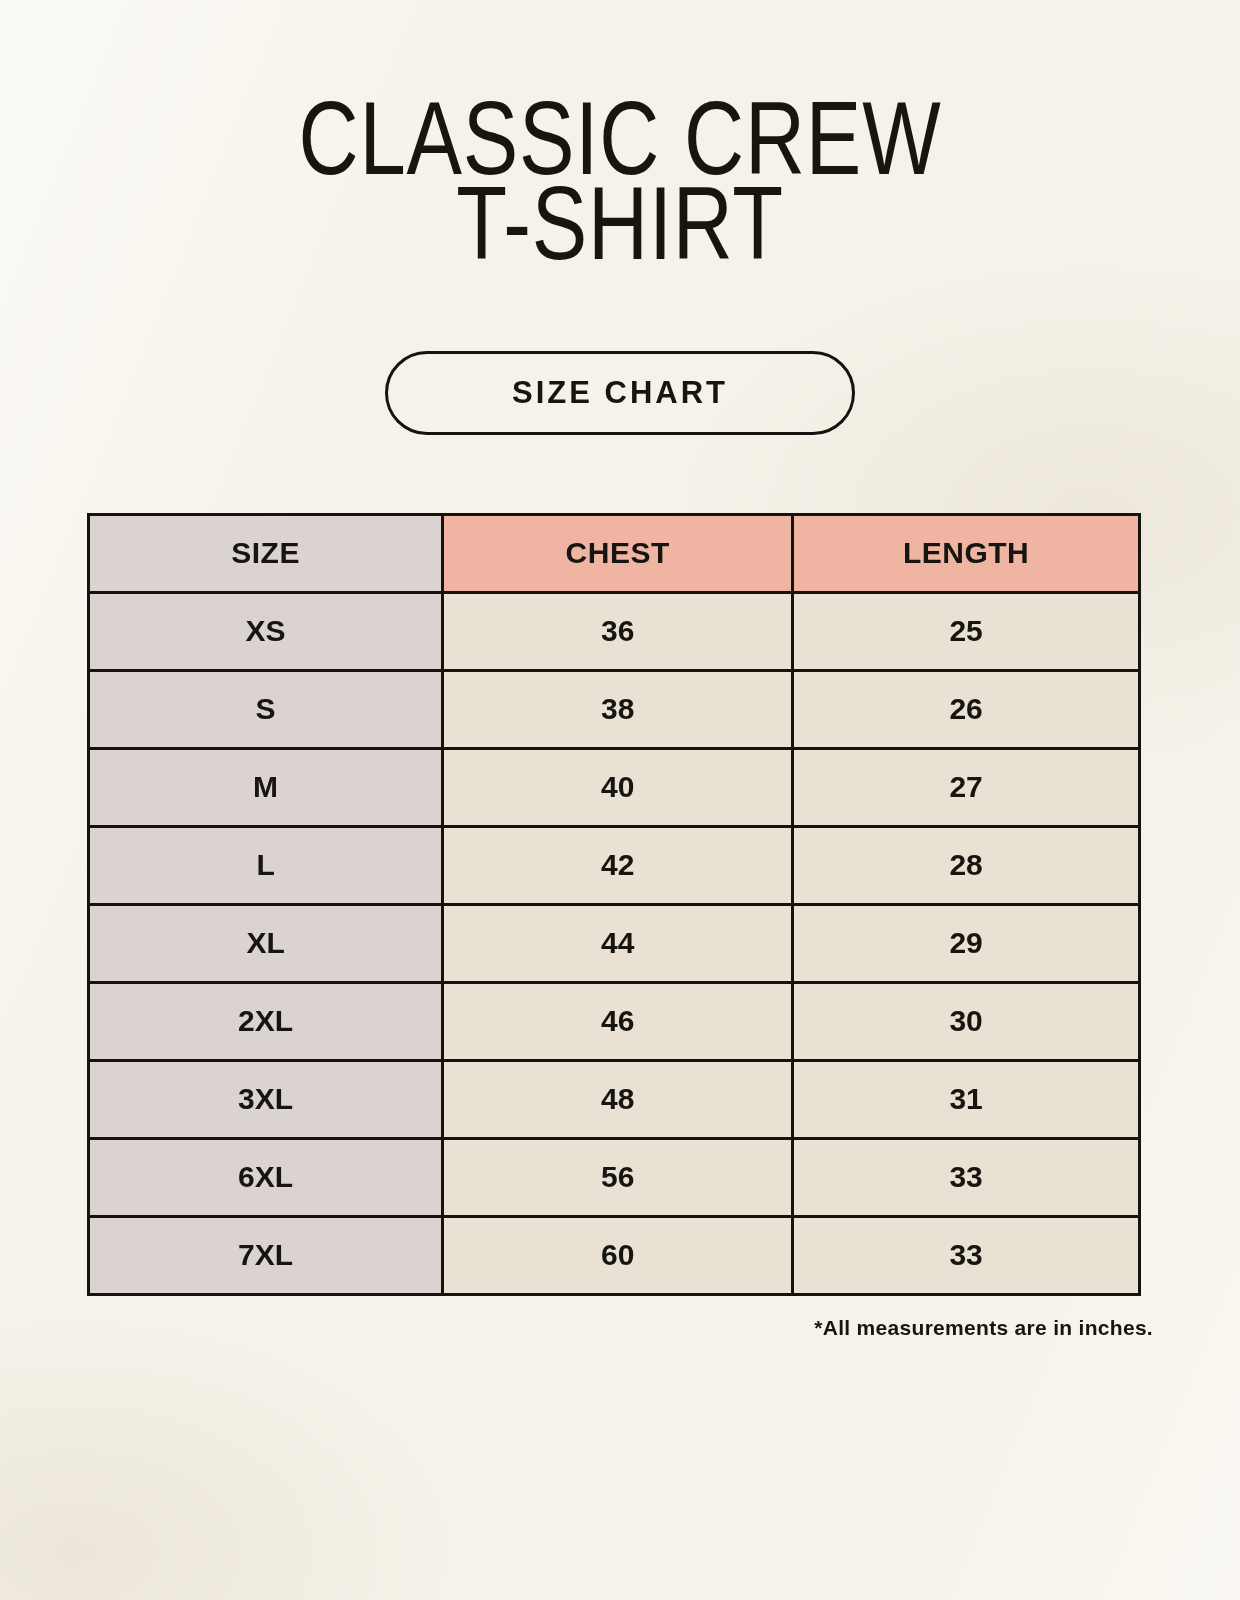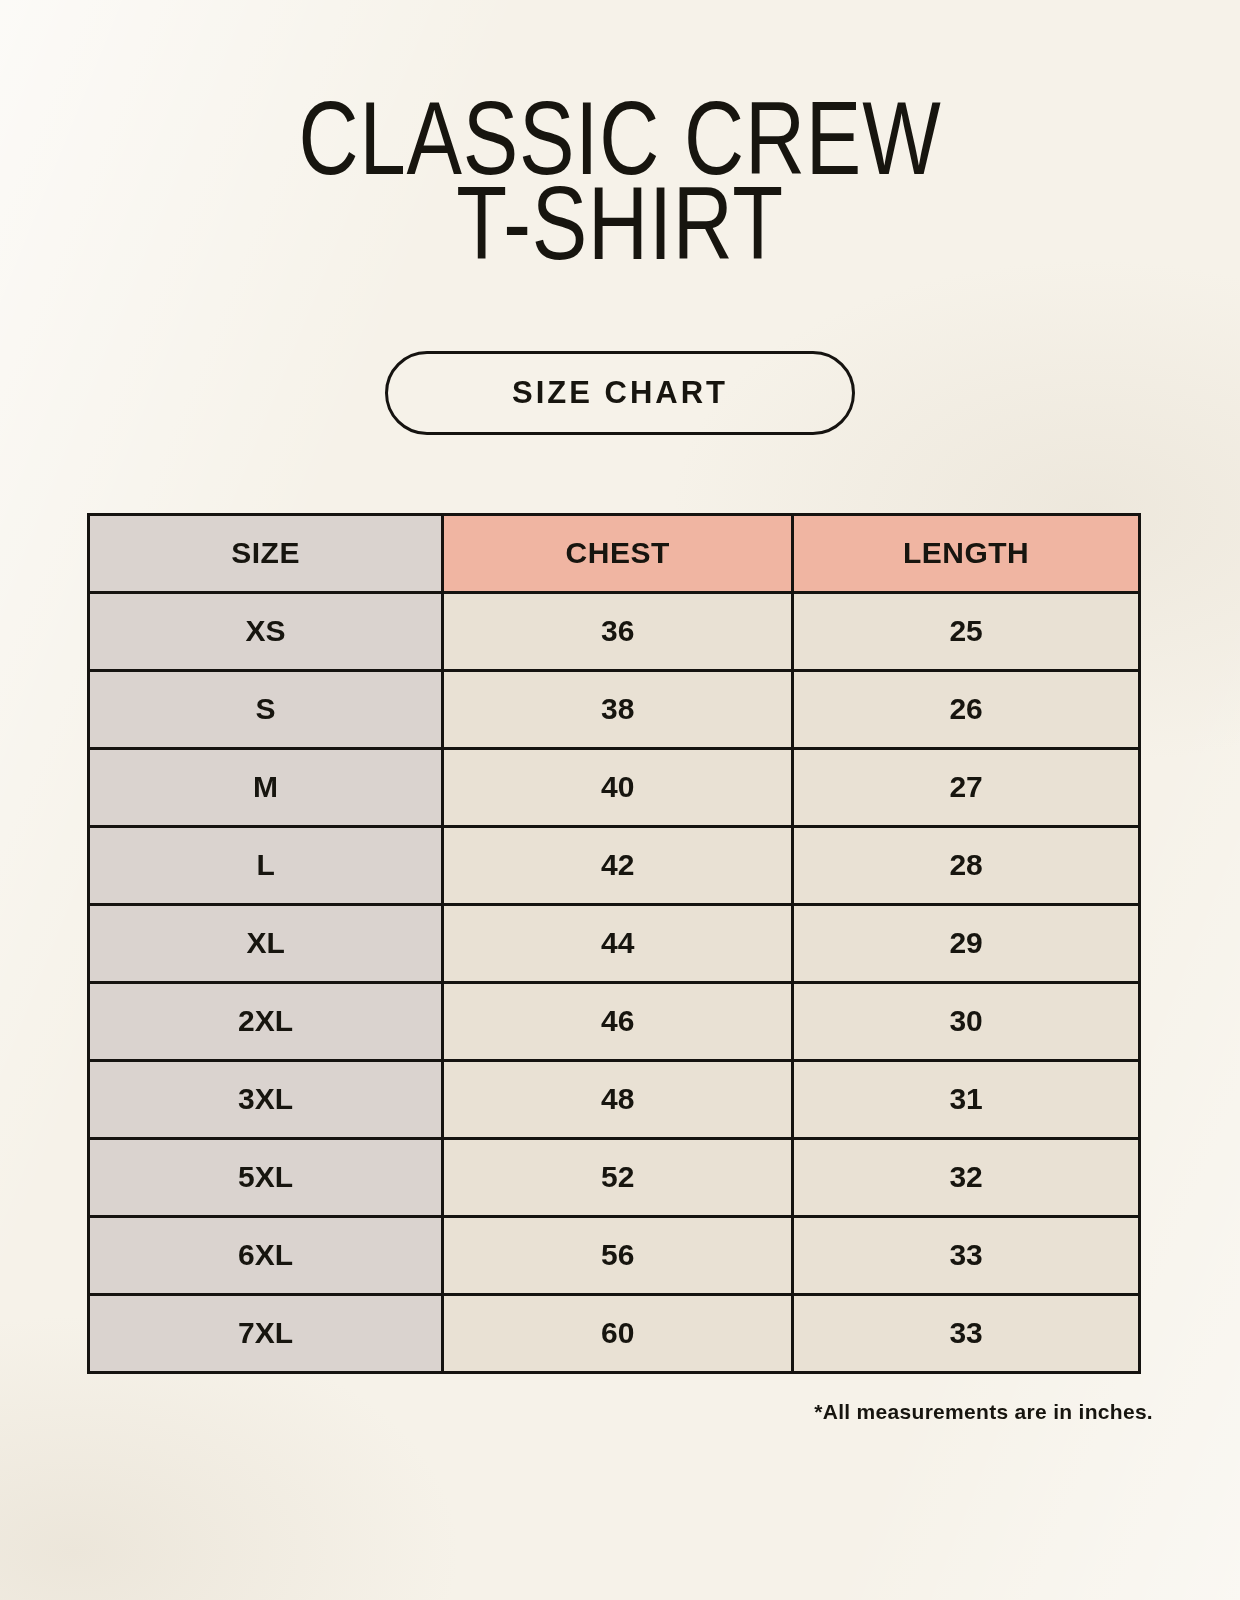--- a/index.html
+++ b/index.html
@@ -83,21 +83,21 @@
     font-weight:700;
     background:var(--size-col);
   }
   table.size-table tbody td{
     font-weight:700;
     background:var(--cell);
   }
 
   .footnote{
     width:1054px;
-    margin:26px 0 0 99px;
+    margin:20px 0 0 99px;
     text-align:right;
     font-size:21px;
     font-weight:700;
     letter-spacing:0.3px;
     color:var(--ink);
   }
 </style>
 </head>
 <body>
 
@@ -155,25 +155,20 @@
           <th class="size-cell">2XL</th>
           <td>46</td>
           <td>30</td>
         </tr>
         <tr>
           <th class="size-cell">3XL</th>
           <td>48</td>
           <td>31</td>
         </tr>
         <tr>
-          <th class="size-cell">5XL</th>
-          <td>52</td>
-          <td>32</td>
-        </tr>
-        <tr>
           <th class="size-cell">6XL</th>
           <td>56</td>
           <td>33</td>
         </tr>
         <tr>
           <th class="size-cell">7XL</th>
           <td>60</td>
           <td>33</td>
         </tr>
       </tbody>

